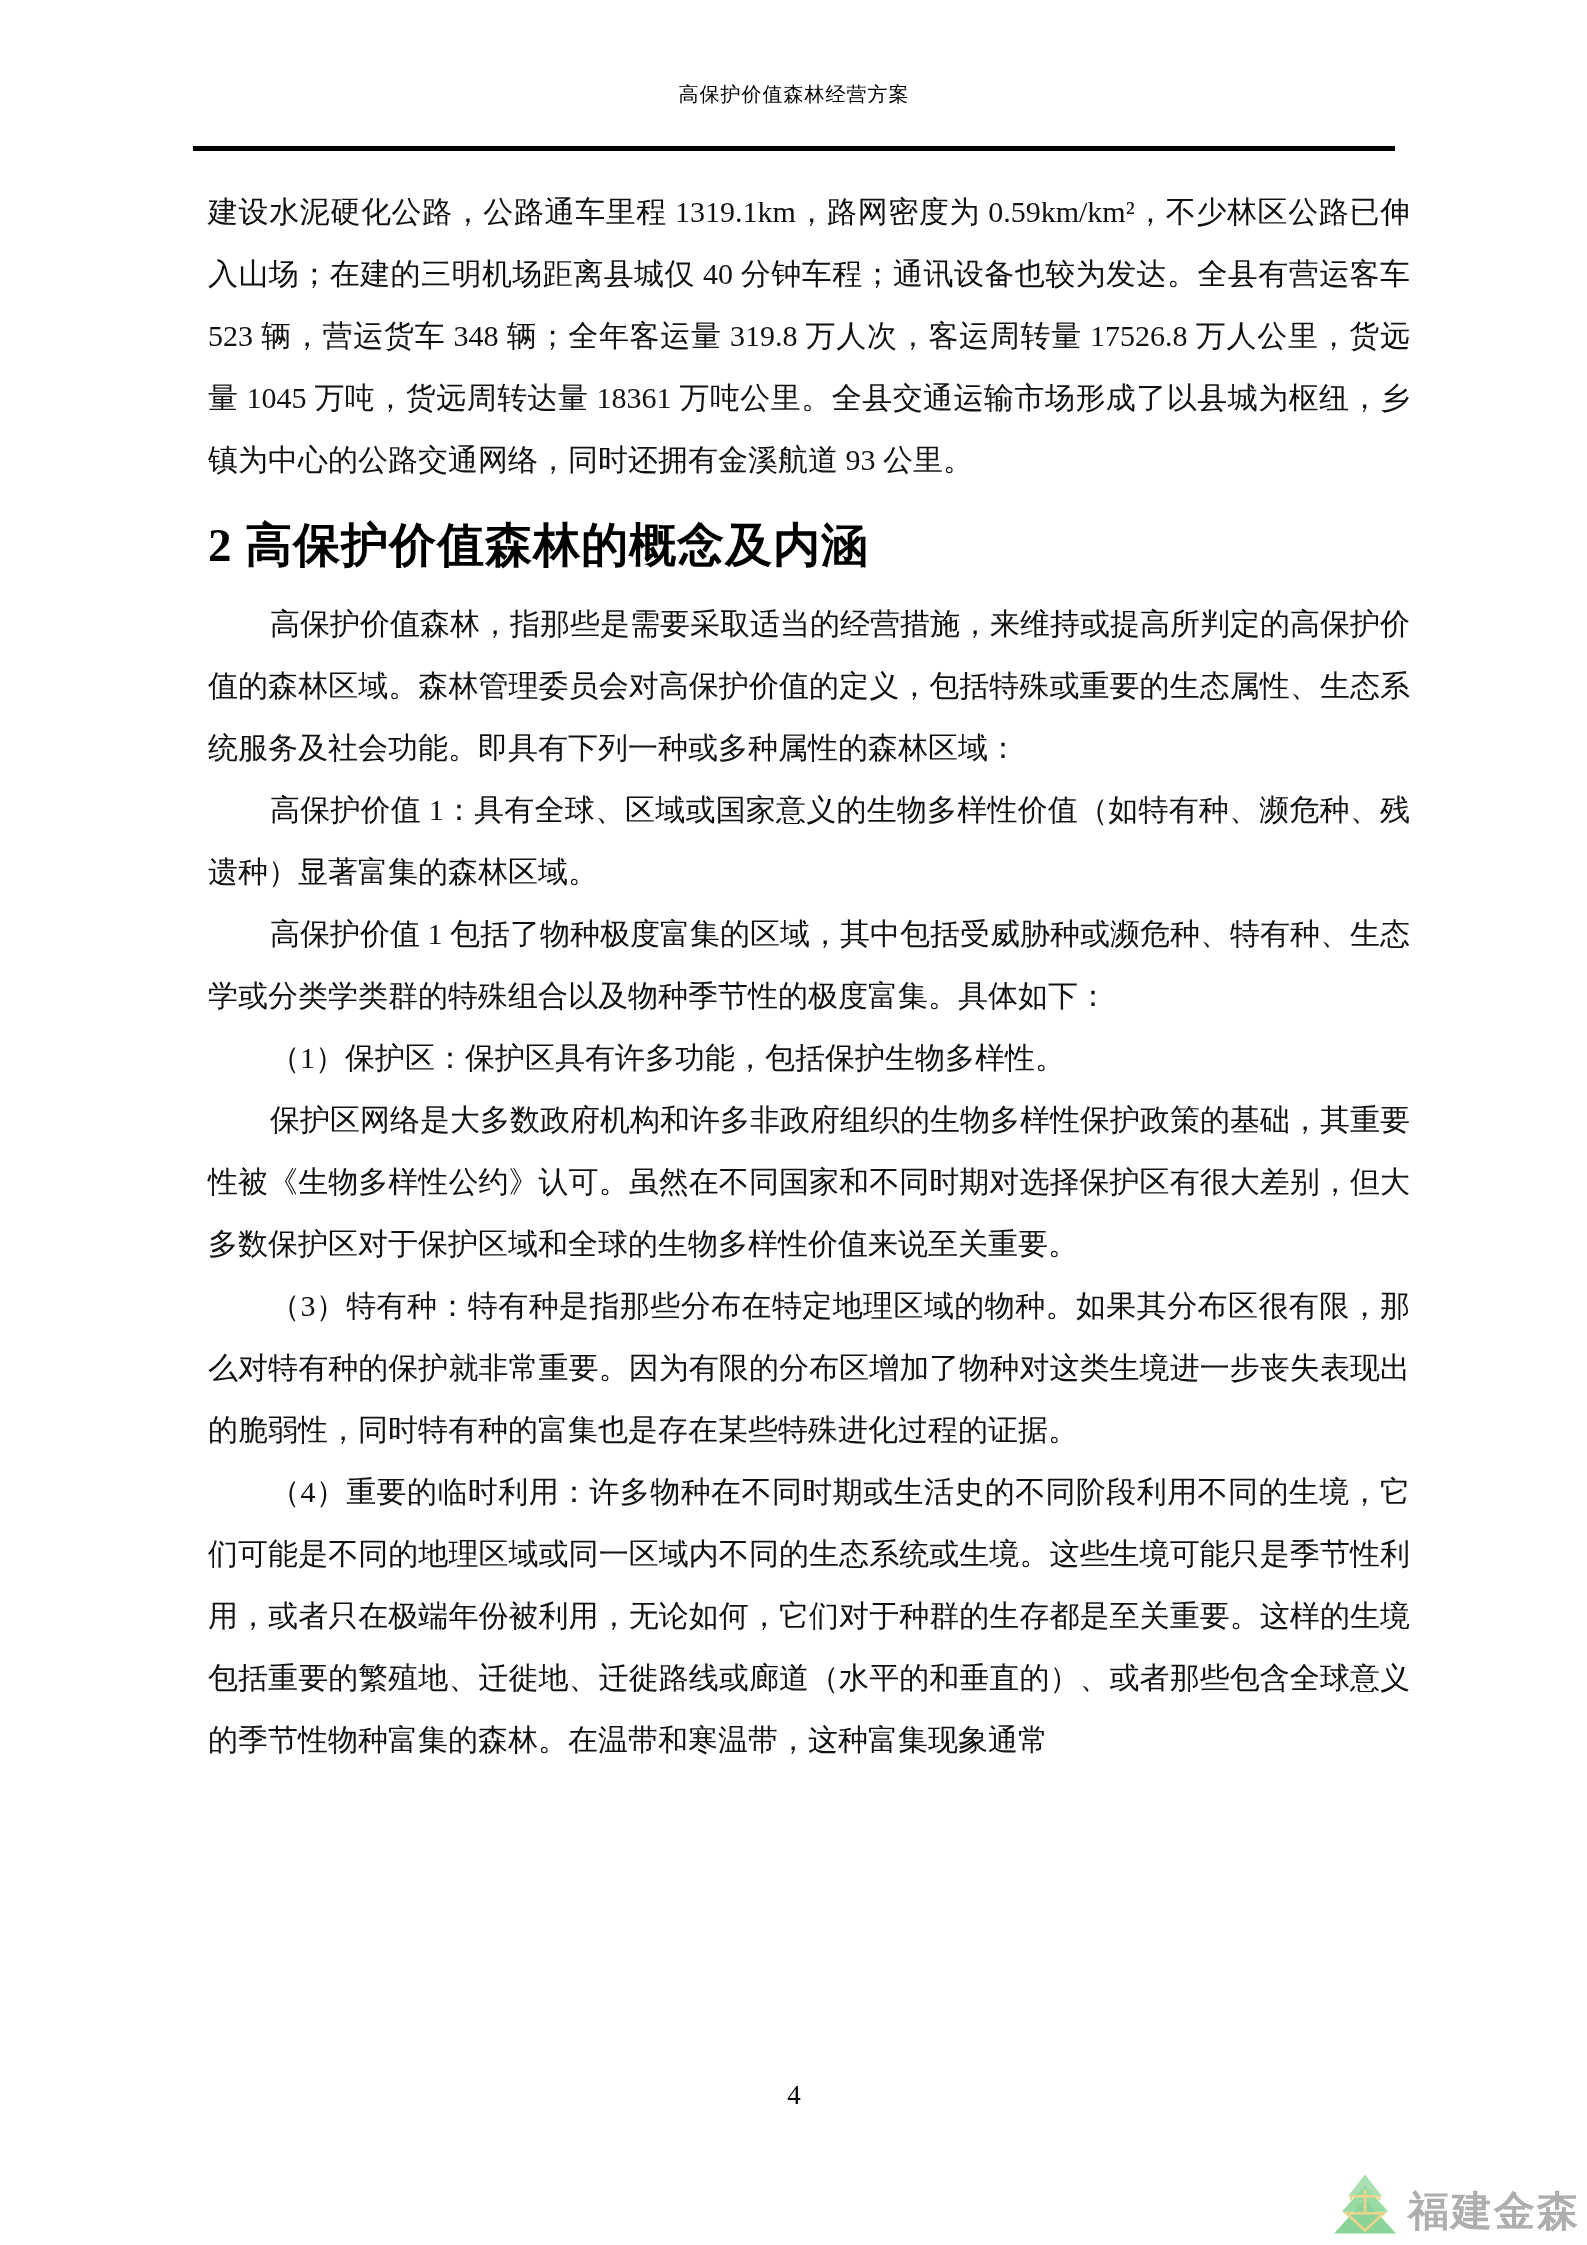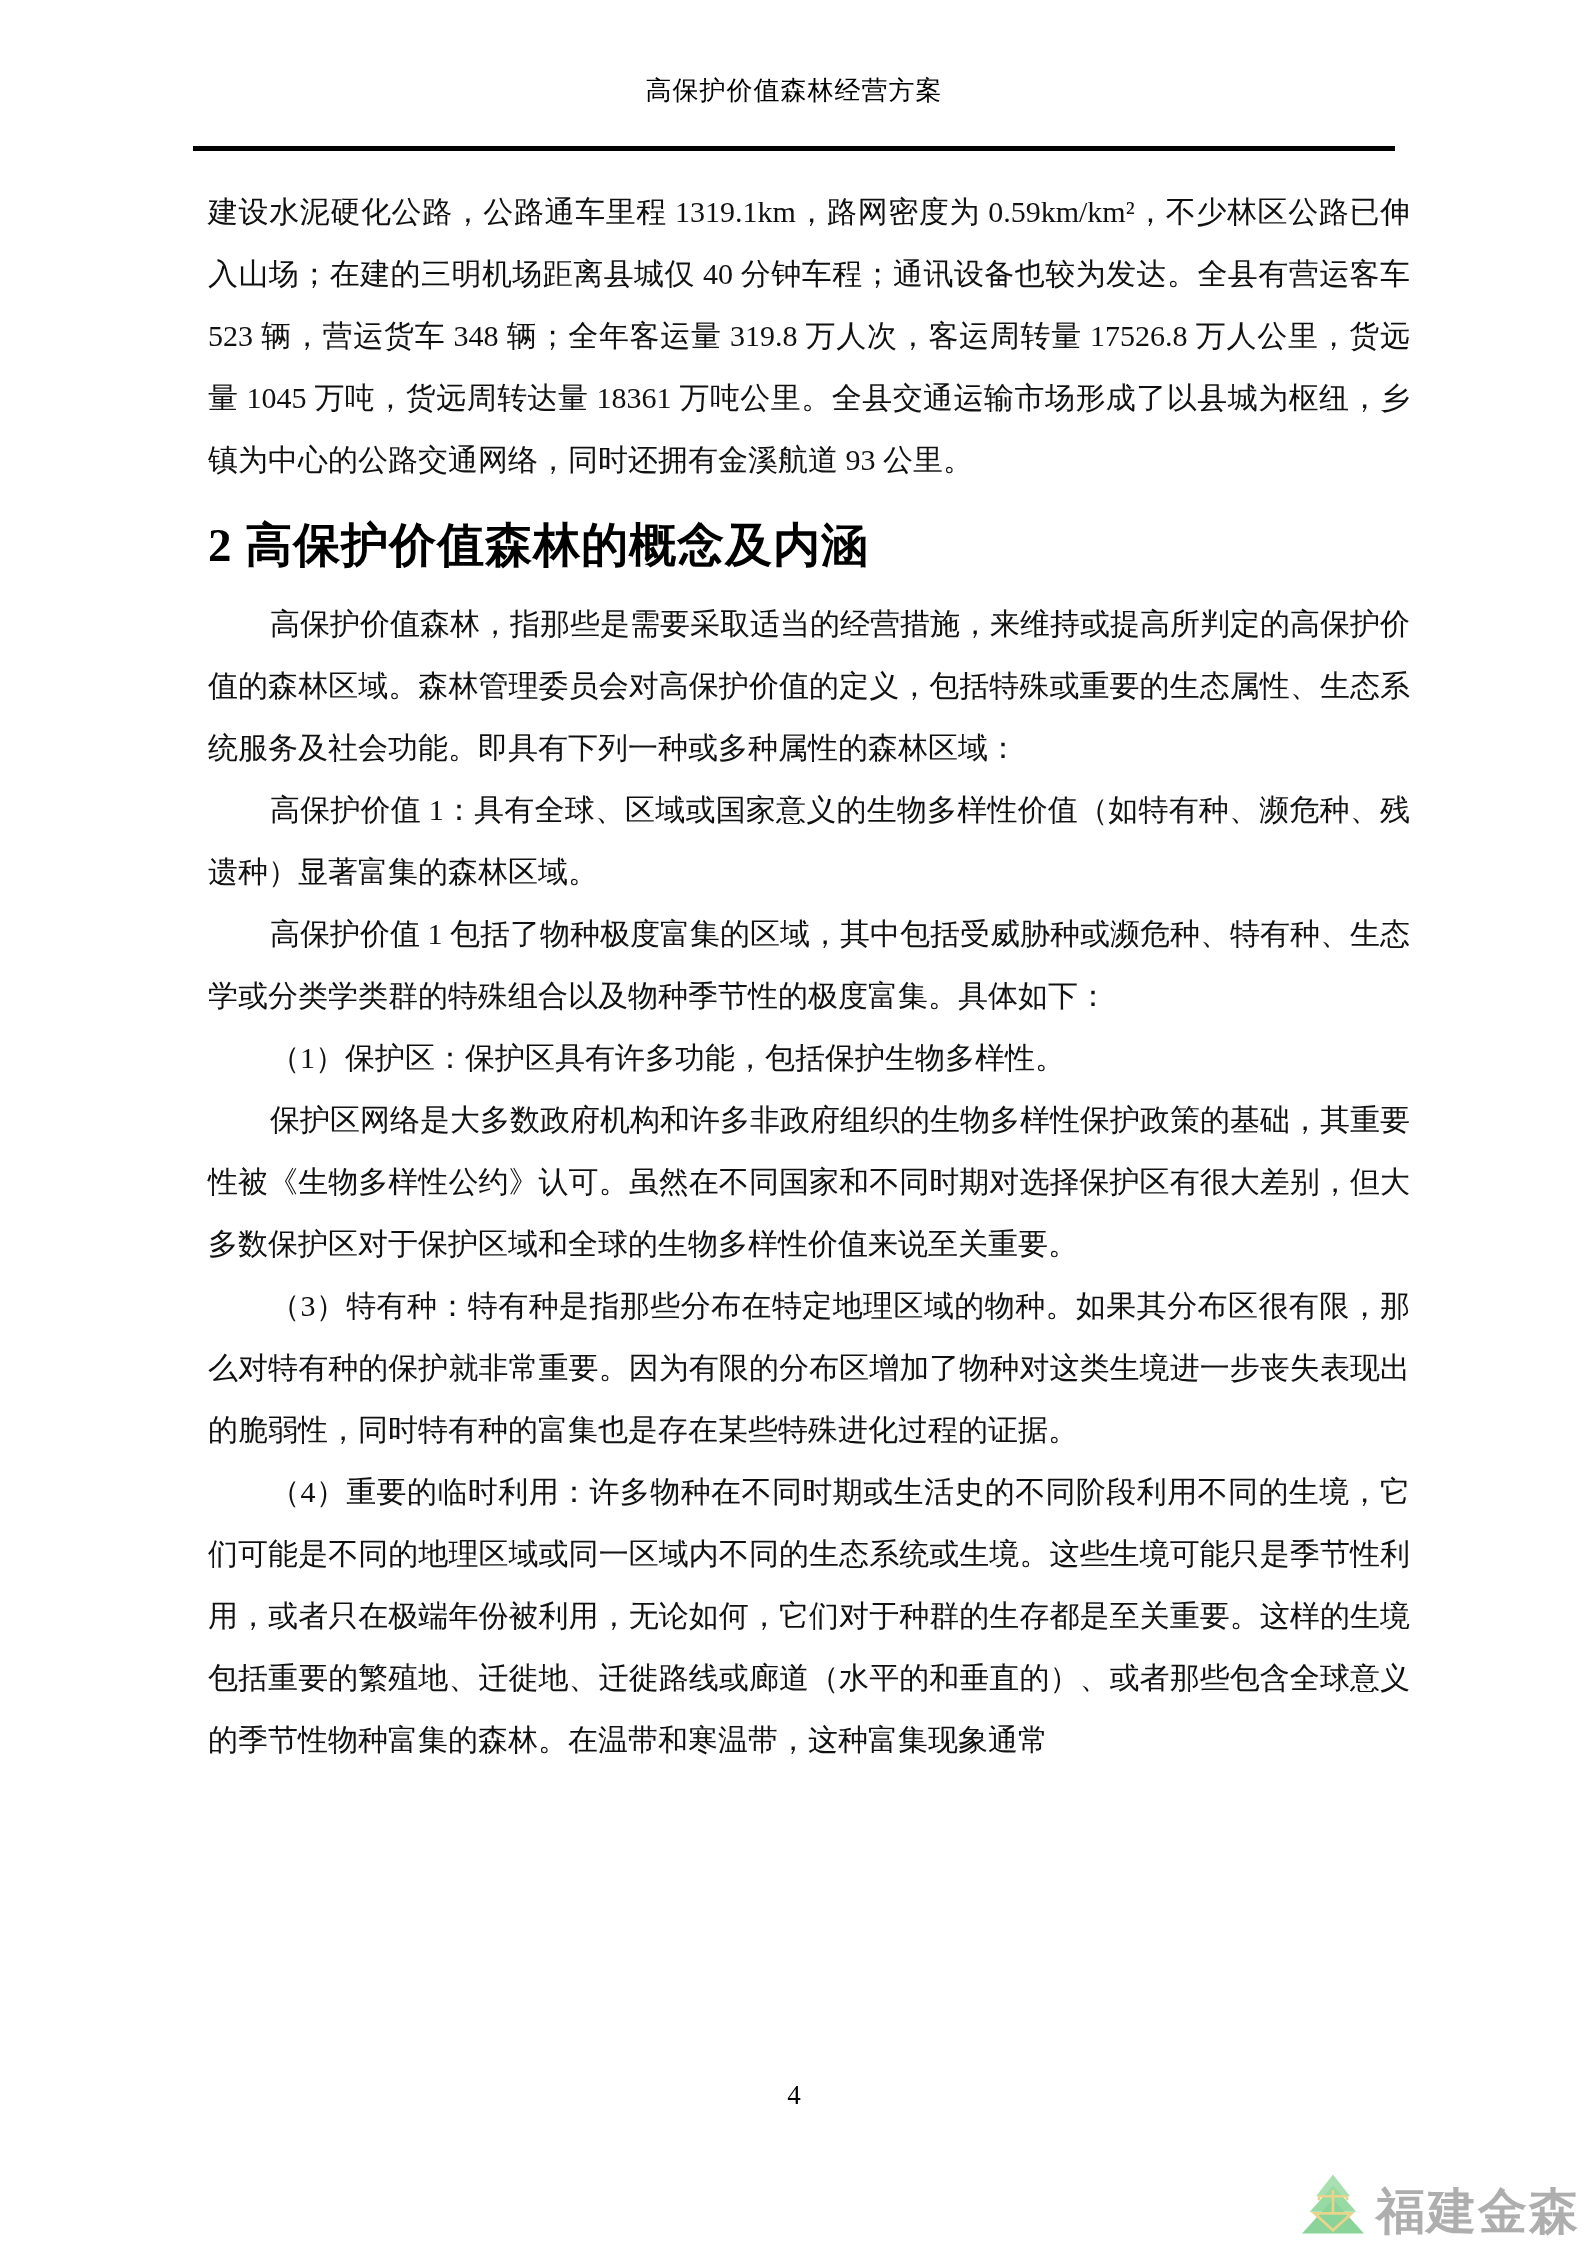--- a/index.html
+++ b/index.html
@@ -12,21 +12,21 @@
     color:#111;
     overflow:hidden;
   }
   .doc-header{
     position:absolute;top:0;left:193px;width:1202px;height:146px;
     border-bottom:5px solid #000;
   }
   .doc-title{
     position:absolute;bottom:38px;left:0;width:100%;
     text-align:center;
-    font-size:26px;letter-spacing:1px;color:#000;
+    font-size:20px;letter-spacing:1px;color:#000;
   }
   .content{
     position:absolute;top:151px;left:208px;width:1202px;
     font-size:30px;line-height:62px;
     text-align:justify;
   }
   p.body-text{
     margin:0;padding:0;
     text-indent:62px;
   }
@@ -48,21 +48,21 @@
   }
   .watermark{
     position:absolute;right:7px;bottom:10px;
     display:flex;align-items:flex-end;
     opacity:0.88;
   }
   .watermark .tree{width:78px;height:62px;display:block;}
   .brand-text{
     font-family:"Liberation Sans","DejaVu Sans",sans-serif;
     font-weight:bold;
-    font-size:49px;line-height:48px;
+    font-size:41px;line-height:48px;
     color:#a3a3a3;
     letter-spacing:2px;
     margin-left:4px;
   }
 </style>
 </head>
 <body>
 
 <div class="page">
 

